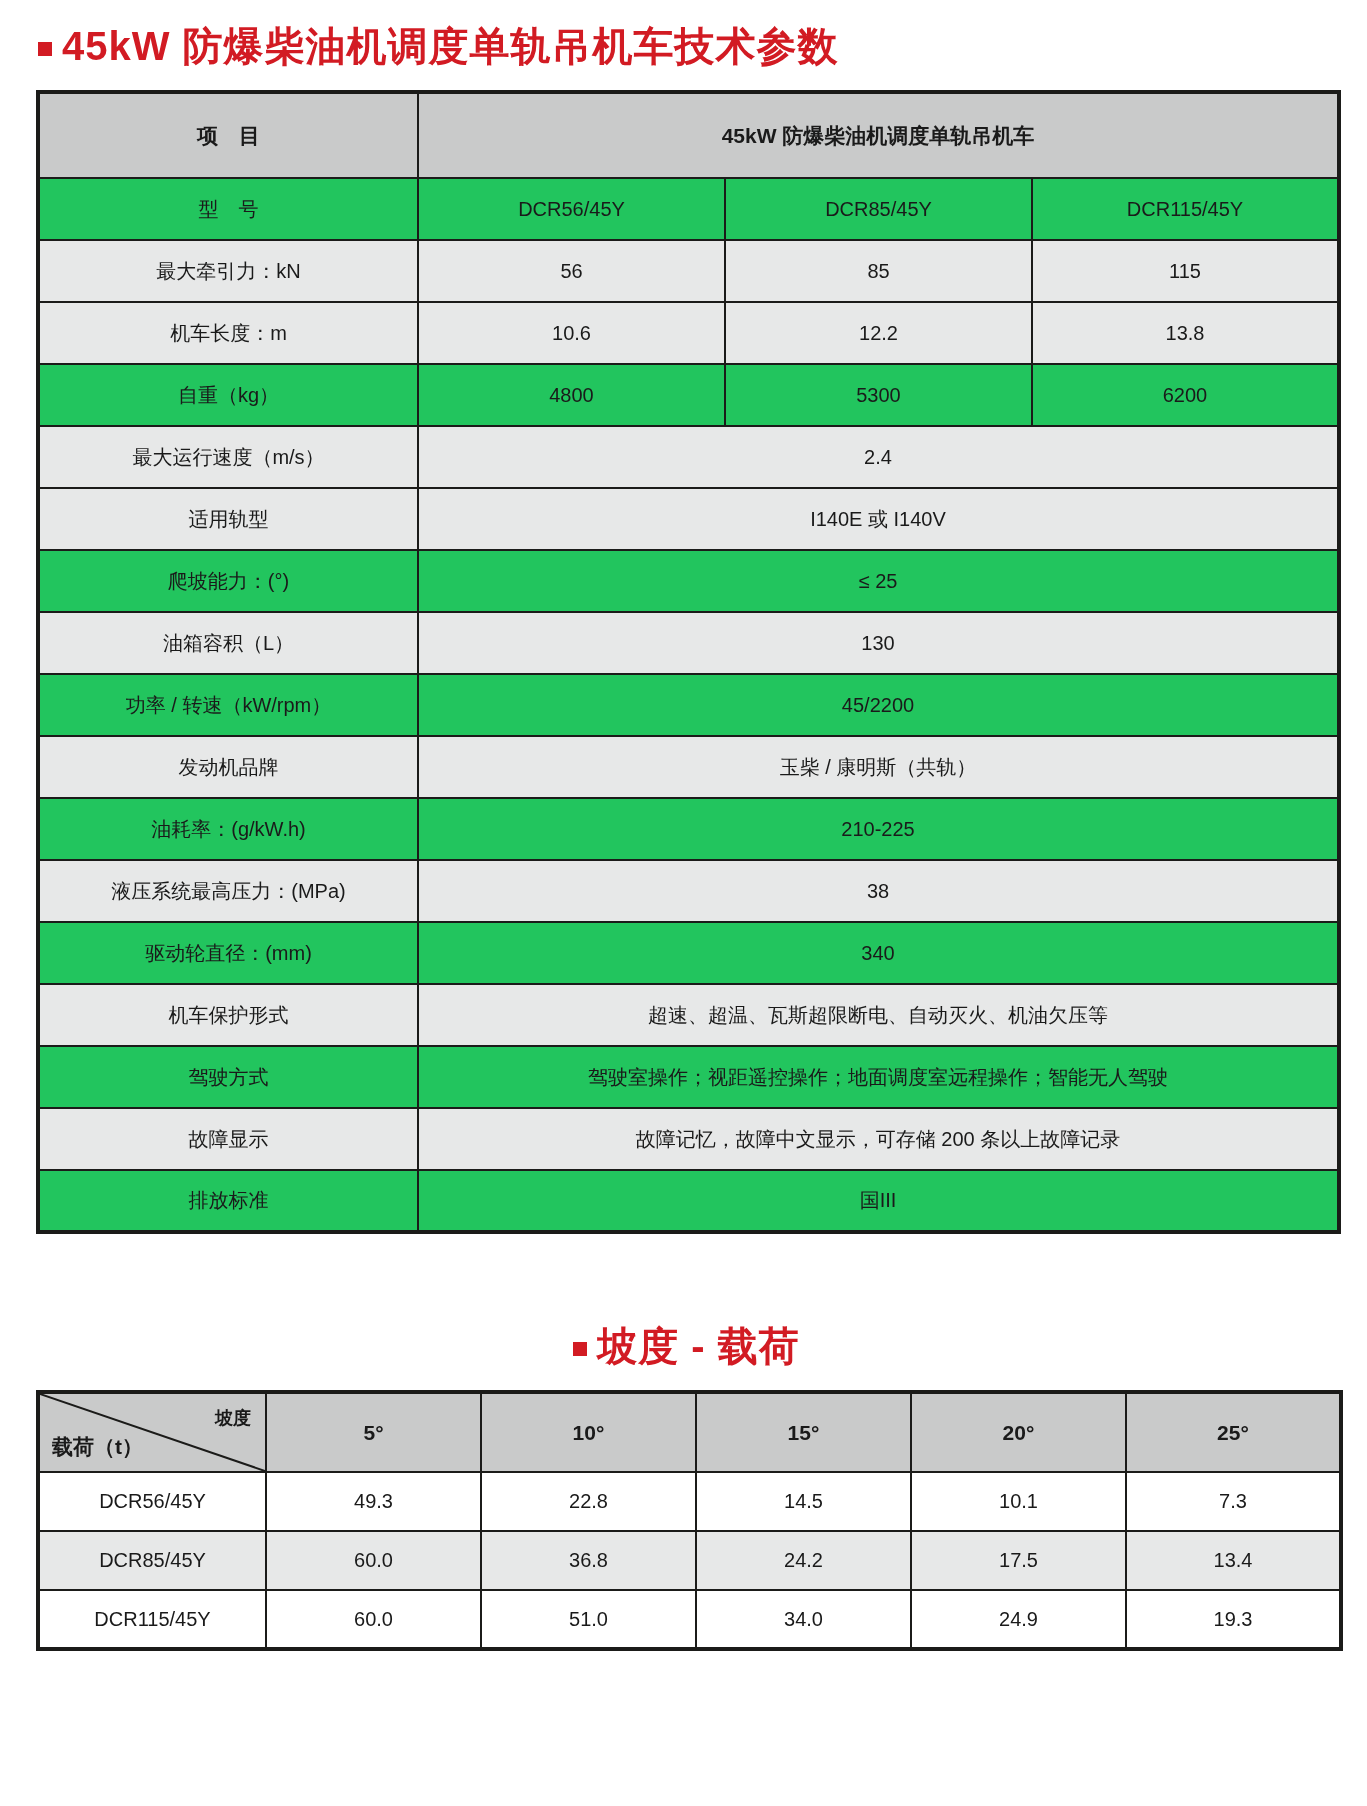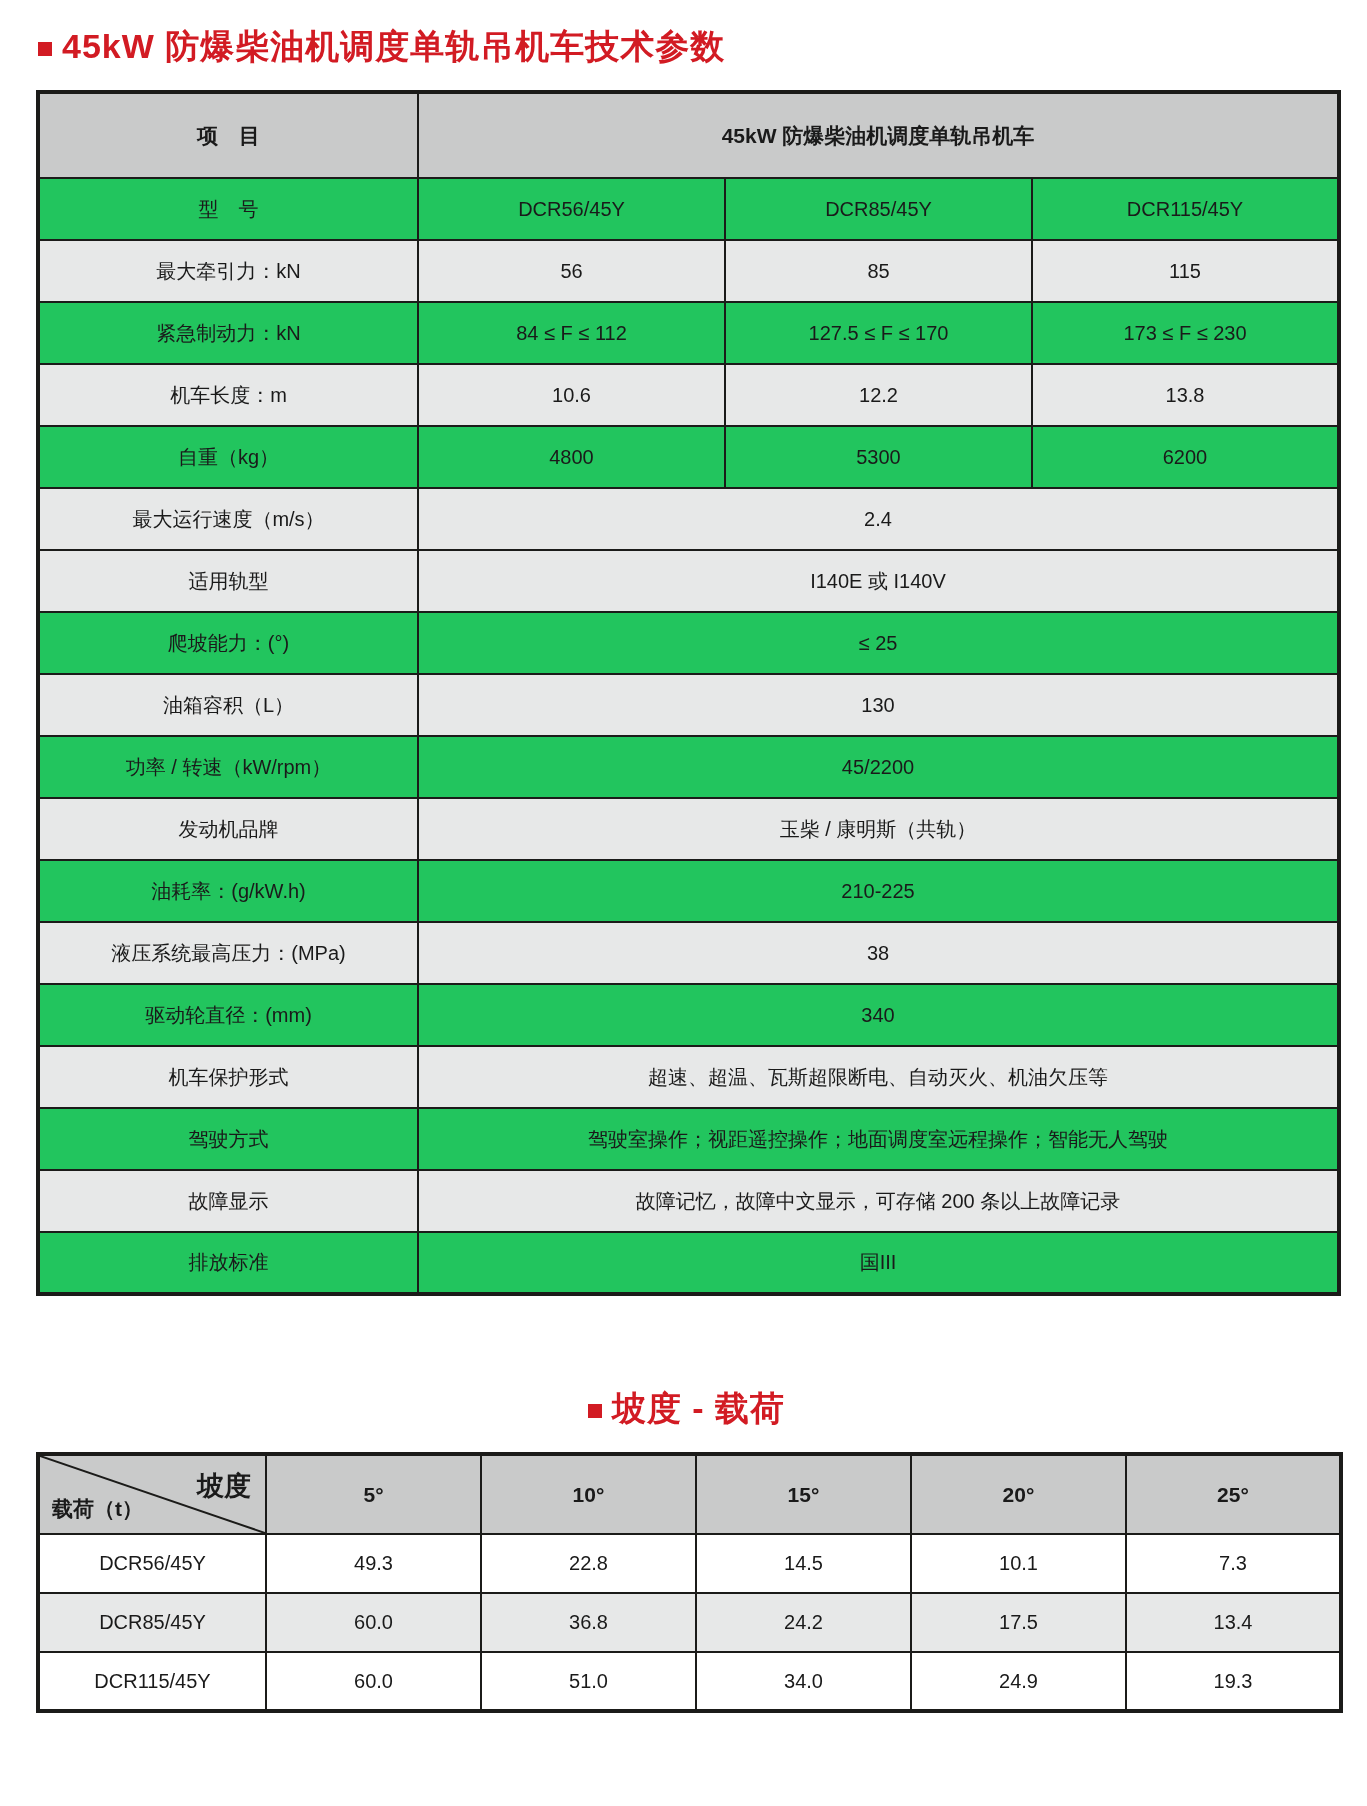--- a/index.html
+++ b/index.html
@@ -15,21 +15,21 @@
     color:#1a1a1a;
   }
   .page{padding:24px 32px 0 36px;}
 
   .section-title{display:flex;align-items:center;height:44px;}
   .bullet{
     width:14px;height:14px;background:var(--red);
     display:inline-block;margin:6px 10px 0 2px;flex:0 0 auto;
   }
   .section-title .t{
-    font-size:34px;font-weight:bold;color:var(--red);
+    font-size:40px;font-weight:bold;color:var(--red);
     letter-spacing:1px;margin:0;line-height:44px;white-space:nowrap;
   }
 
   table{
     border-collapse:collapse;table-layout:fixed;width:1302px;
     border:4px solid var(--ink);
   }
   th,td{
     border:2px solid var(--ink);
     text-align:center;vertical-align:middle;
@@ -56,21 +56,21 @@
   .load-table col.c-model{width:228px;}
   .load-table col.c-deg{width:215px;}
   .load-table thead th{
     background:var(--head-gray);height:80px;font-weight:bold;font-size:21px;
   }
   .load-table tbody td{height:59px;background:#ffffff;}
   .load-table tbody tr.alt td{background:var(--alt-gray);}
 
   .diag-cell{position:relative;padding:0;}
   .diag-cell svg{position:absolute;inset:0;width:100%;height:100%;}
-  .corner-top{position:absolute;top:12px;right:14px;font-weight:bold;font-size:27px;}
+  .corner-top{position:absolute;top:12px;right:14px;font-weight:bold;font-size:18px;}
   .corner-bottom{position:absolute;bottom:10px;left:12px;font-weight:bold;font-size:21px;}
 </style>
 </head>
 <body>
 
 <div class="page">
 
   <div class="section-title">
     <span class="bullet"></span>
     <h1 class="t">45kW 防爆柴油机调度单轨吊机车技术参数</h1>
@@ -94,26 +94,20 @@
         <td>型　号</td>
         <td>DCR56/45Y</td>
         <td>DCR85/45Y</td>
         <td>DCR115/45Y</td>
       </tr>
       <tr class="alt">
         <td>最大牵引力：kN</td>
         <td>56</td>
         <td>85</td>
         <td>115</td>
-      </tr>
-      <tr>
-        <td>紧急制动力：kN</td>
-        <td>84 ≤ F ≤ 112</td>
-        <td>127.5 ≤ F ≤ 170</td>
-        <td>173 ≤ F ≤ 230</td>
       </tr>
       <tr class="alt">
         <td>机车长度：m</td>
         <td>10.6</td>
         <td>12.2</td>
         <td>13.8</td>
       </tr>
       <tr>
         <td>自重（kg）</td>
         <td>4800</td>

